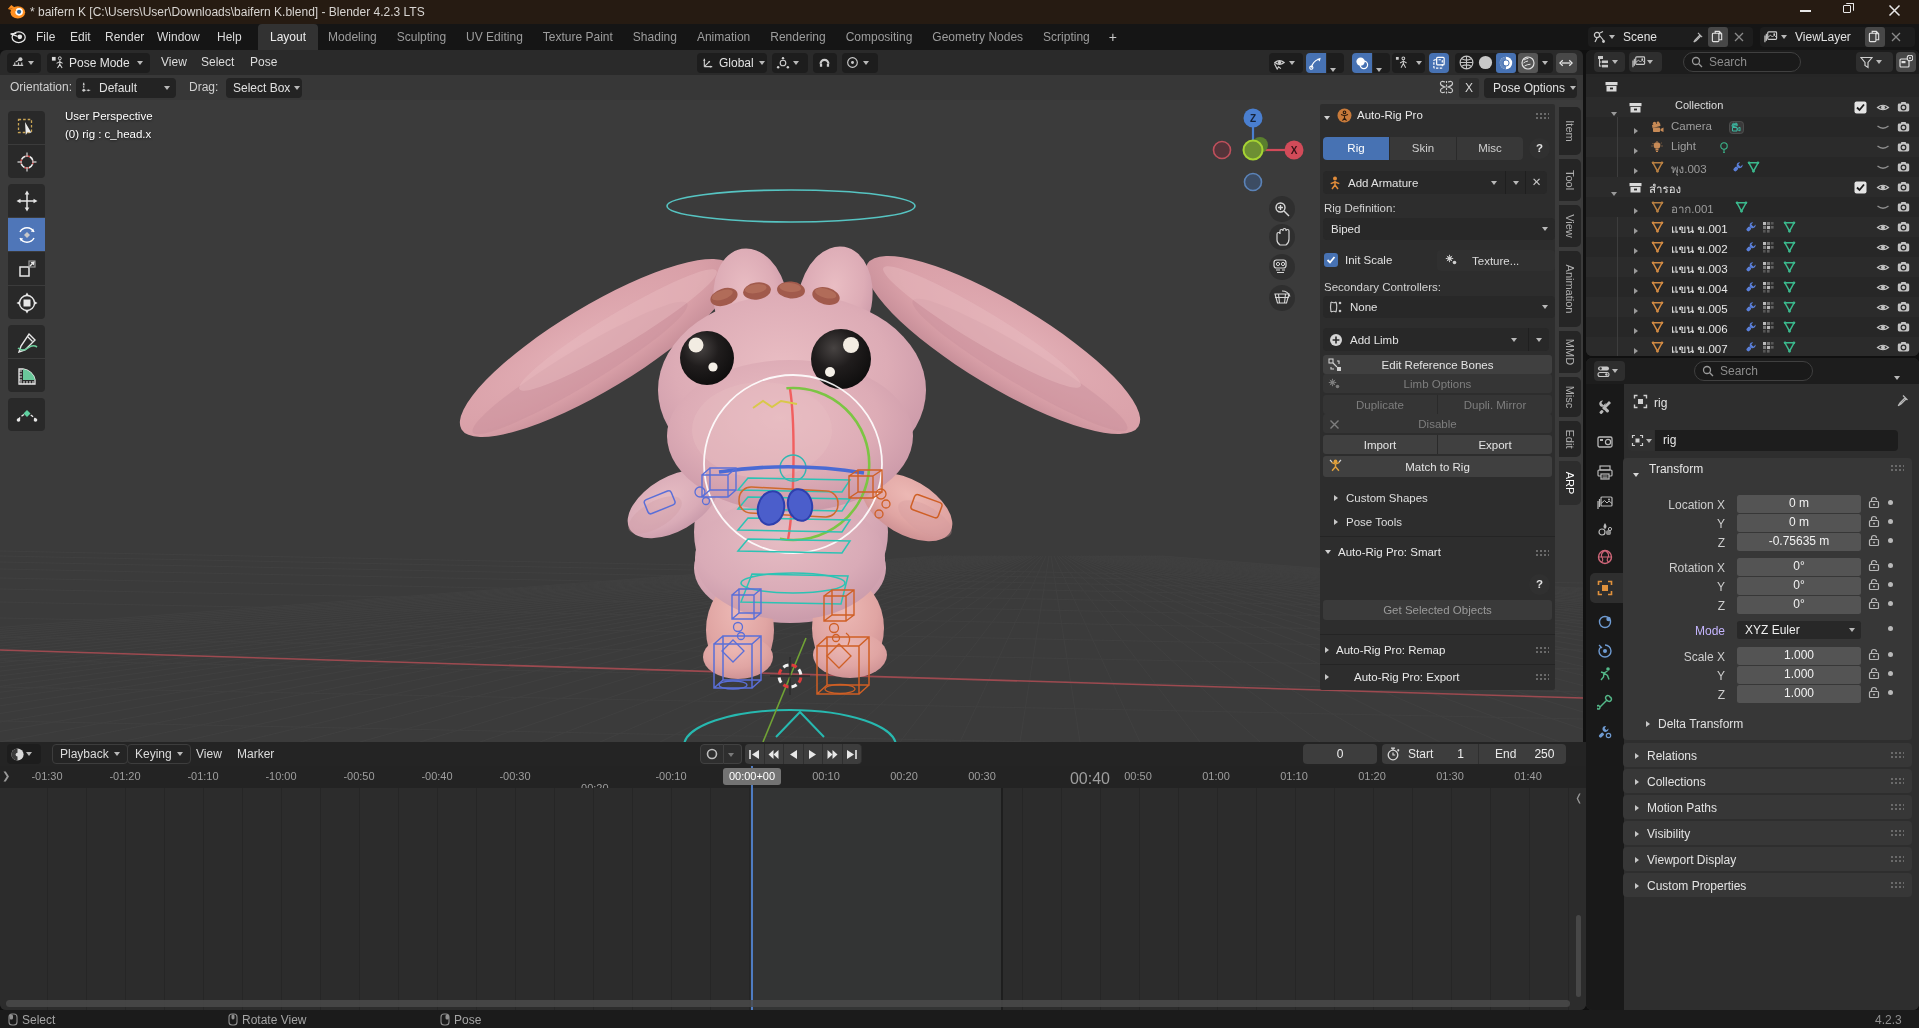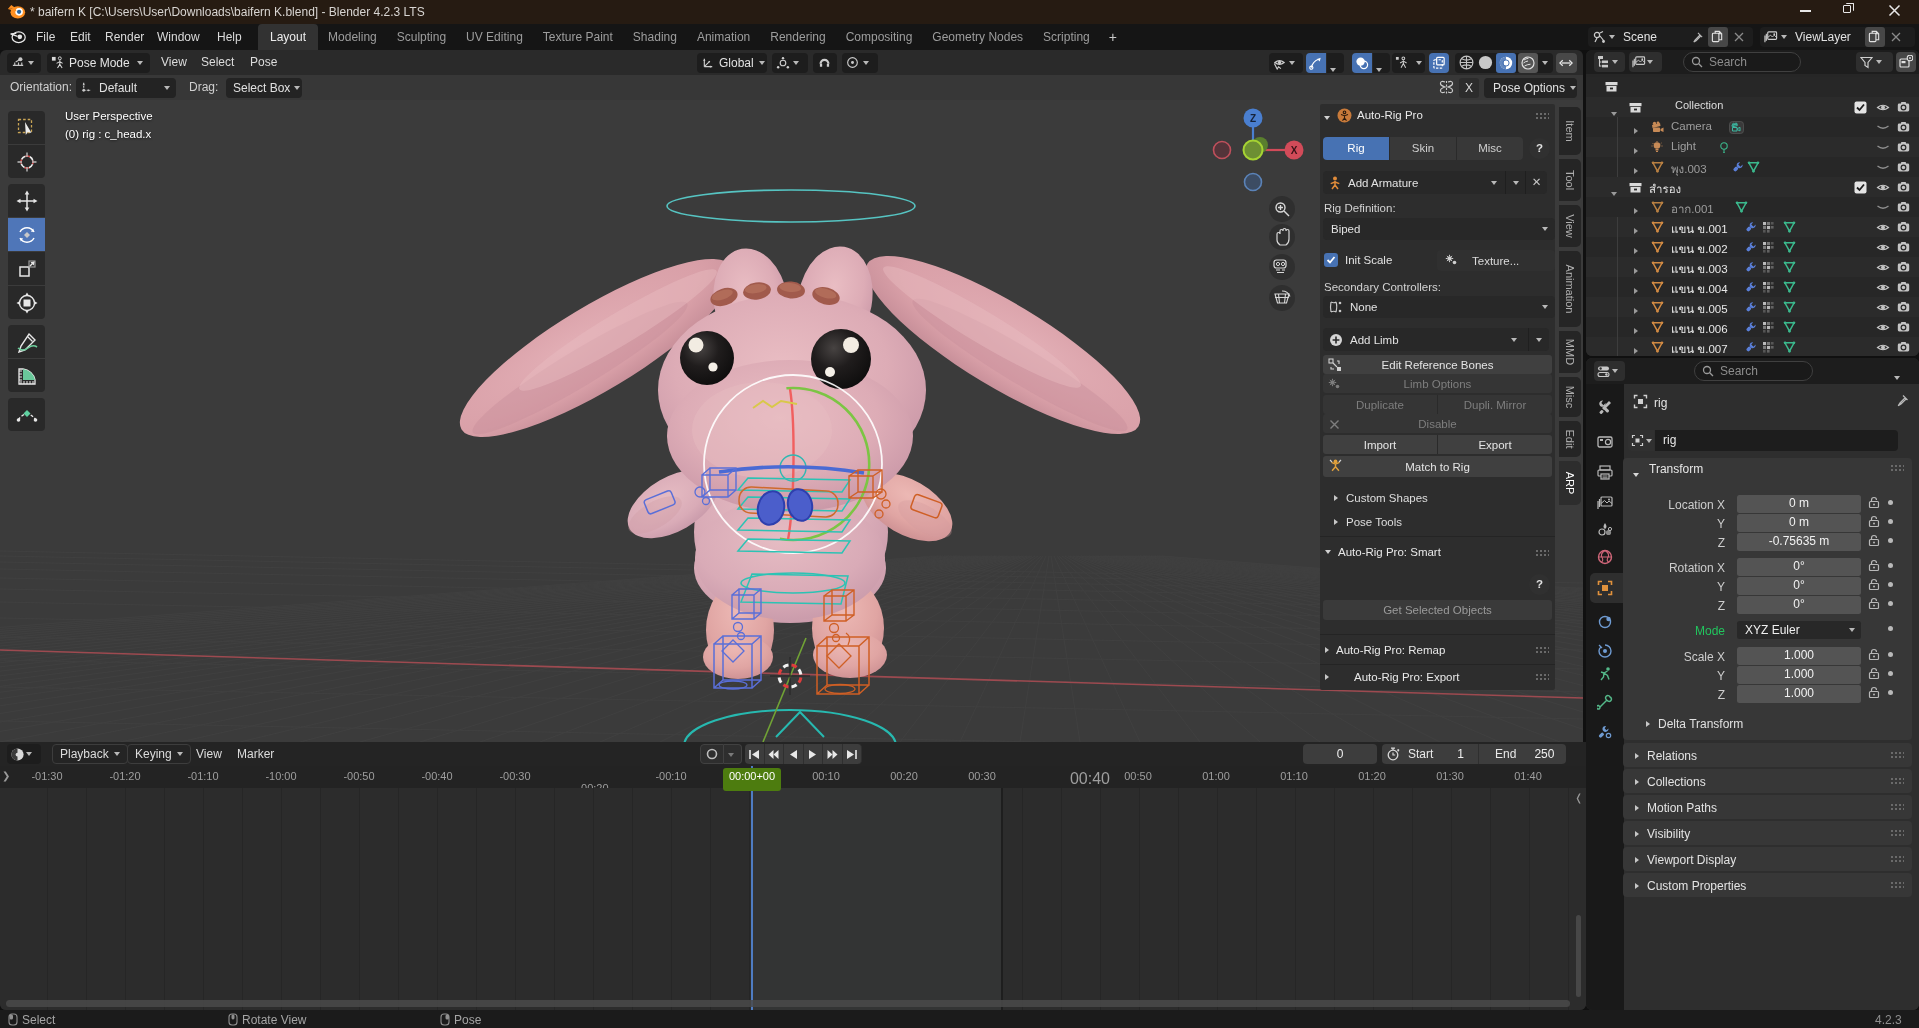--- a/index.html
+++ b/index.html
@@ -771,21 +771,21 @@
       <div class="abs" style="left:1373px;top:0;width:1px;height:222px;background:#262626;"></div>
       <div class="abs" style="left:1412px;top:0;width:1px;height:222px;background:#262626;"></div>
       <div class="abs" style="left:1451px;top:0;width:1px;height:222px;background:#262626;"></div>
       <div class="abs" style="left:1490px;top:0;width:1px;height:222px;background:#262626;"></div>
       <div class="abs" style="left:1529px;top:0;width:1px;height:222px;background:#262626;"></div>
       <div class="abs" style="left:1568px;top:0;width:1px;height:222px;background:#262626;"></div>
 <div class="abs" style="left:752px;top:0;width:251px;height:222px;background:#333434;"></div>
 <div class="abs" style="left:1001px;top:0;width:2px;height:222px;background:#1e1e1e;"></div>
 </div>
 <div class="abs" style="left:751px;top:24px;width:2px;height:244px;background:#4f7cc2;"></div>
-<div class="abs" style="left:723px;top:26px;width:58px;height:23px;background:#4d7c0f;border-radius:3px;color:#fff;text-align:center;line-height:17px;font-size:11px;">00:00+00</div>
+<div class="abs" style="left:723px;top:26px;width:58px;height:17px;background:#737373;border-radius:3px;color:#fff;text-align:center;line-height:17px;font-size:11px;">00:00+00</div>
 <div class="abs" style="left:2px;top:28px;color:#9a9a9a;font-size:10px;">❯</div>
 <div class="abs" style="right:3px;top:50px;color:#9a9a9a;font-size:10px;">❬</div>
 <div class="abs" style="left:6px;top:258px;width:1564px;height:7px;background:#4a4a4a;border-radius:4px;opacity:0.85;"></div>
 <div class="abs" style="left:1576px;top:173px;width:5px;height:82px;background:#4a4a4a;border-radius:3px;opacity:0.9;"></div>
   </div>
 
 <div class="abs" style="left:1586px;top:50px;width:333px;height:306px;background:#262626;border-radius:6px;overflow:hidden;" id="outliner">
     <div class="abs" style="left:0;top:0;width:333px;height:24px;background:#1d1d1d;">
 <div class="abs row" style="left:8px;top:2px;width:31px;height:20px;background:#2e2e2e;border-radius:4px;padding-left:3px;">
 <svg width="14" height="14" viewBox="0 0 14 14">
@@ -1439,21 +1439,21 @@
         </svg></div>
       <div class="abs" style="left:265px;top:124px;width:5px;height:5px;border-radius:50%;background:#b9b9b9;"></div>
 <div class="abs" style="left:0;top:141px;width:102px;text-align:right;color:#cdcdcd;">Z</div>
       <div class="abs" style="left:114px;top:138px;width:124px;height:17.5px;background:#545454;border-radius:2.5px;color:#f2f2f2;text-align:center;line-height:17px;">0°</div>
       <div class="abs" style="left:245px;top:139px;"><svg width="12" height="13" viewBox="0 0 12 13">
           <rect x="1.5" y="5.5" width="9" height="6" rx="1" fill="none" stroke="#b9b9b9" stroke-width="1.2"></rect>
           <path d="M3.5 5.5 V4 a2.5 2.5 0 0 1 5 0" fill="none" stroke="#b9b9b9" stroke-width="1.2"></path>
           <circle cx="6" cy="8.5" r="1" fill="#b9b9b9"></circle>
         </svg></div>
       <div class="abs" style="left:265px;top:143px;width:5px;height:5px;border-radius:50%;background:#b9b9b9;"></div>
-<div class="abs" style="left:0;top:166px;width:102px;text-align:right;color:#22c55e;padding-left:32px;">Mode</div>
+<div class="abs" style="left:0;top:166px;width:102px;text-align:right;color:#c4b5fd;padding-left:32px;">Mode</div>
 <div class="abs row" style="left:114px;top:163px;width:124px;height:17.5px;background:#282828;border-radius:2.5px;color:#f0f0f0;padding-left:8px;">XYZ Euler<span class="caret" style="position:absolute;right:6px;"></span></div>
 <div class="abs" style="left:265px;top:168px;width:5px;height:5px;border-radius:50%;background:#b9b9b9;"></div>
 <div class="abs" style="left:0;top:192px;width:102px;text-align:right;color:#cdcdcd;">Scale X</div>
       <div class="abs" style="left:114px;top:189px;width:124px;height:17.5px;background:#545454;border-radius:2.5px;color:#f2f2f2;text-align:center;line-height:17px;">1.000</div>
       <div class="abs" style="left:245px;top:190px;"><svg width="12" height="13" viewBox="0 0 12 13">
           <rect x="1.5" y="5.5" width="9" height="6" rx="1" fill="none" stroke="#b9b9b9" stroke-width="1.2"></rect>
           <path d="M3.5 5.5 V4 a2.5 2.5 0 0 1 5 0" fill="none" stroke="#b9b9b9" stroke-width="1.2"></path>
           <circle cx="6" cy="8.5" r="1" fill="#b9b9b9"></circle>
         </svg></div>
       <div class="abs" style="left:265px;top:194px;width:5px;height:5px;border-radius:50%;background:#b9b9b9;"></div>

